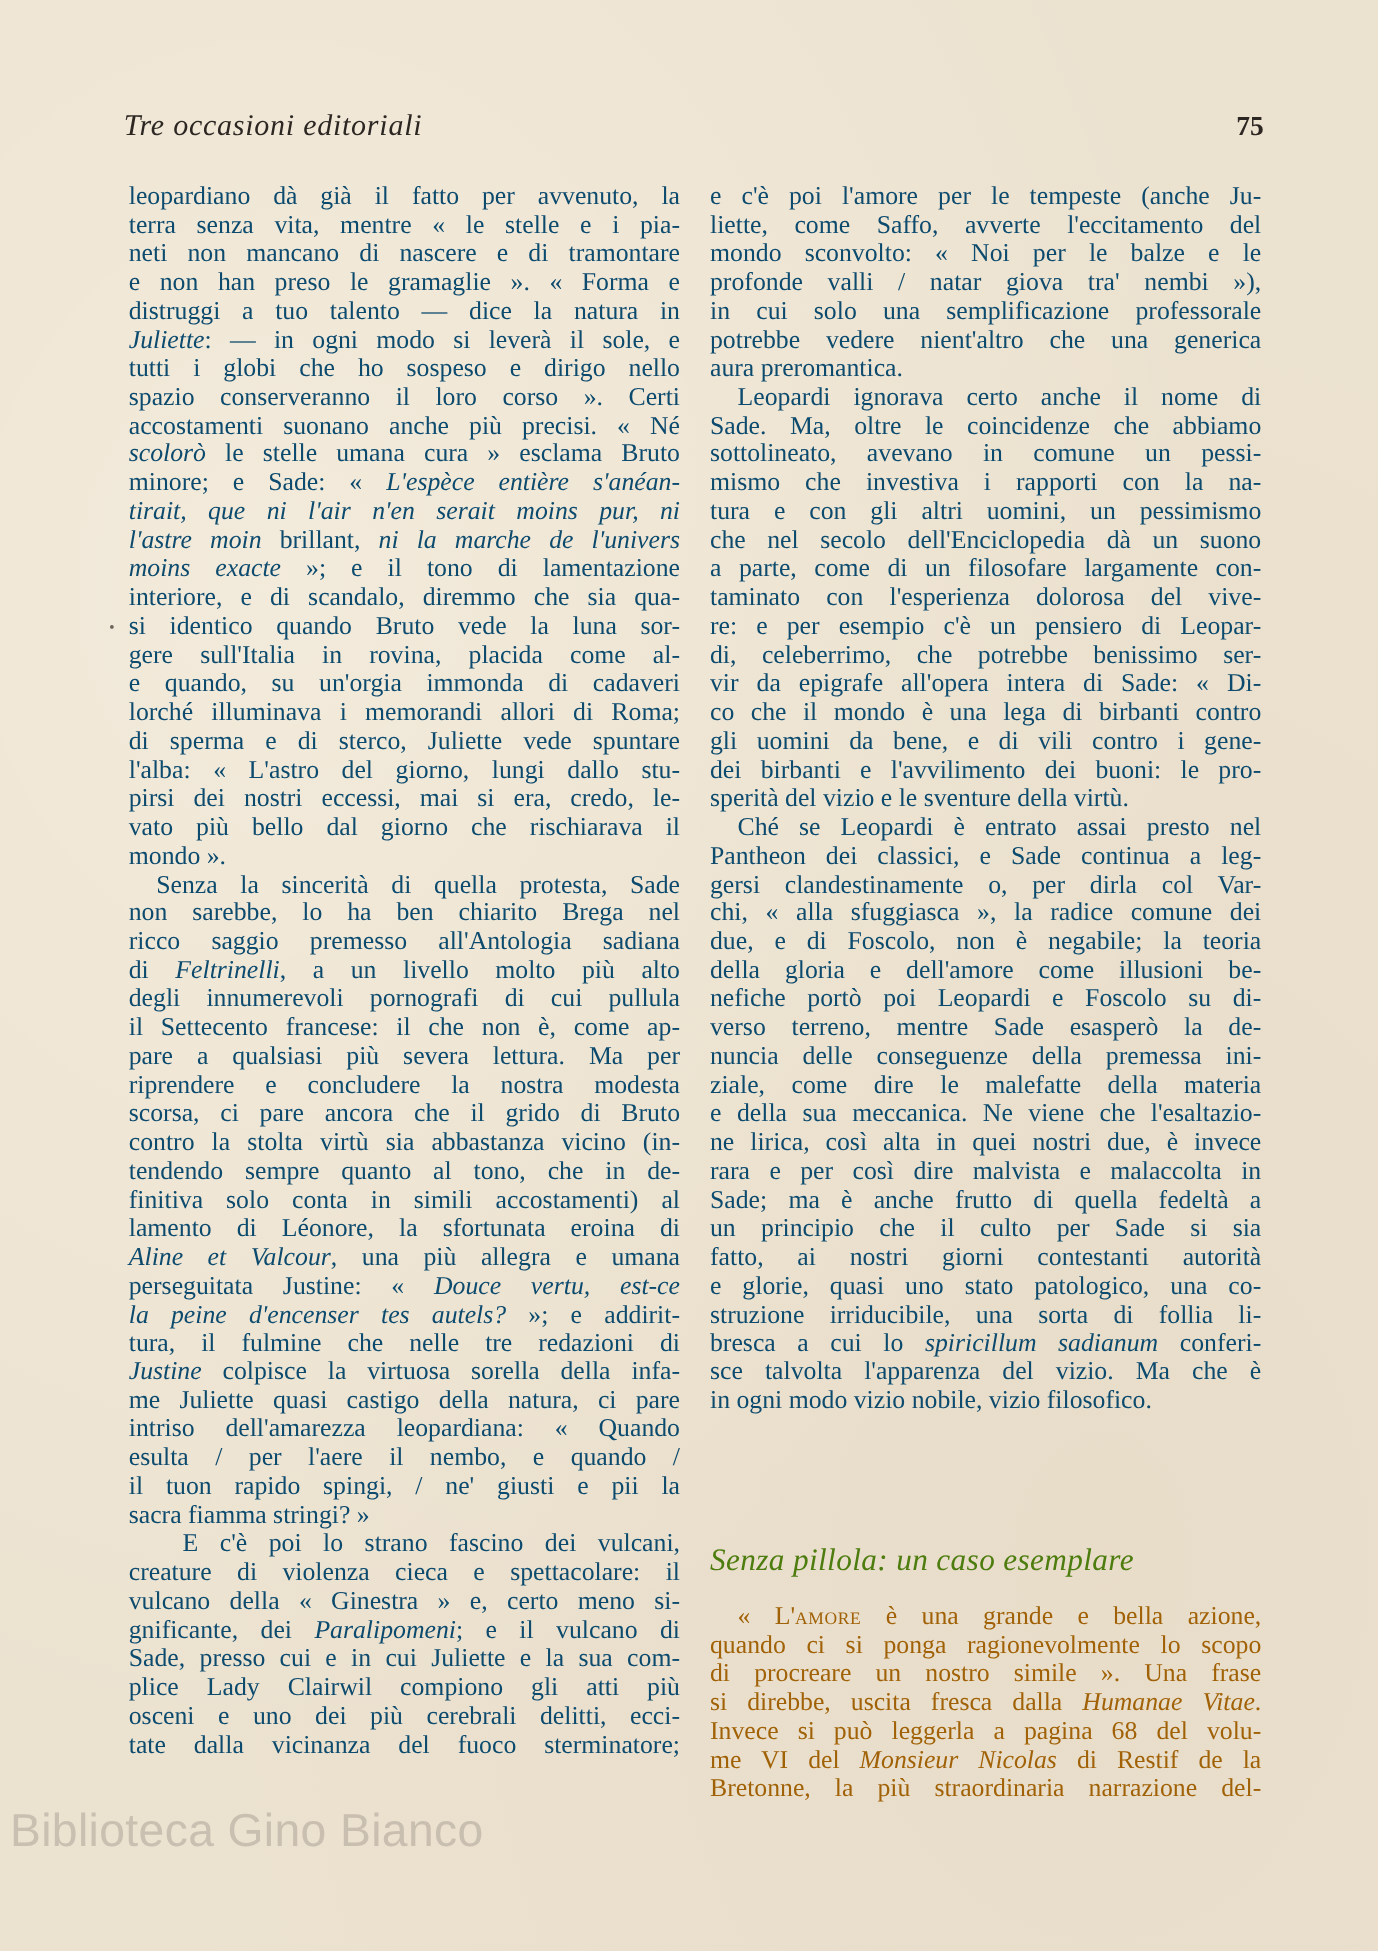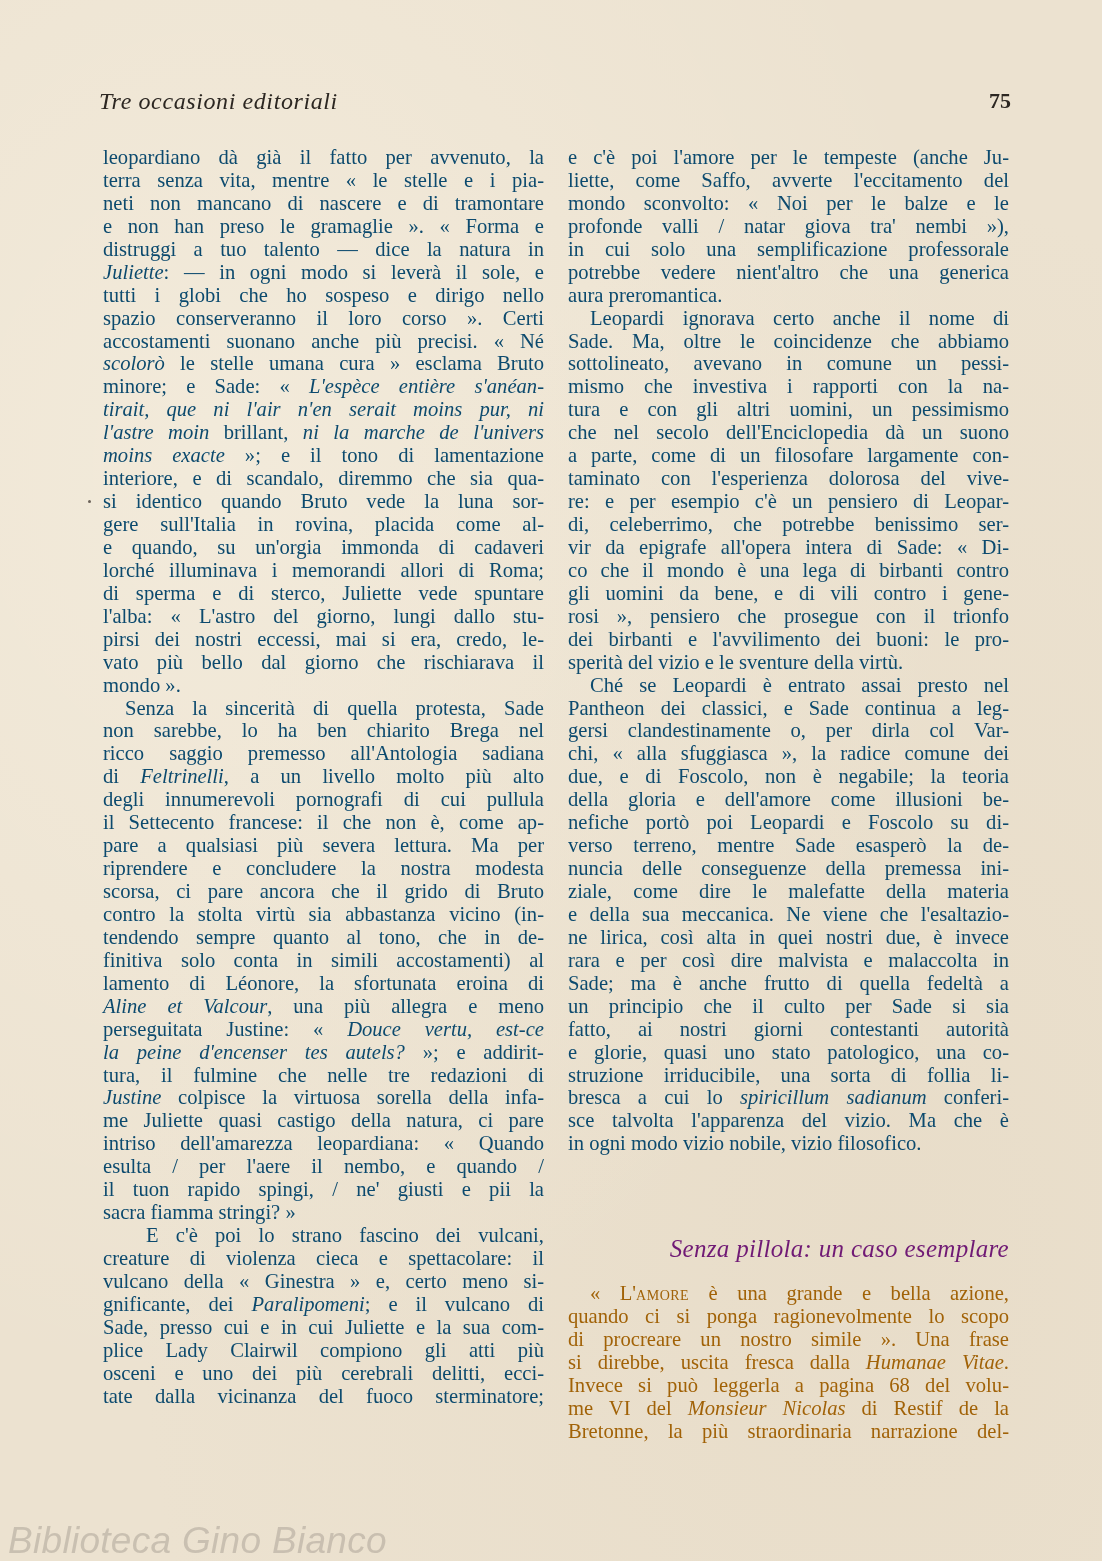--- a/index.html
+++ b/index.html
@@ -74,50 +74,49 @@
   }
   .line i, .it {
     font-style: italic;
     margin-top: 36px;
   }
   .section-heading {
     position: absolute;
     left: 568px;
     width: 441px;
     top: 1235px;
-    text-align: right;
+    text-align: left;
     font-family: "Liberation Serif", serif;
     font-style: italic;
     font-size: 25px;
-    color: #701a75;
+    color: #4d7c0f;
     letter-spacing: 0.3px;
   }
   .col-right-2 {
     position: absolute;
     left: 568px;
     top: 1282px;
     width: 441px;
     font-family: "Liberation Serif", serif;
     font-size: 20.6px;
     line-height: 22.95px;
     color: #a16207;
   }
   .smallcaps {
     font-variant: small-caps;
     letter-spacing: 0.5px;
   }
   .watermark {
     position: absolute;
     left: 8px;
-    top: 1520px;
+    top: 1444px;
     font-family: "Liberation Sans", sans-serif;
     font-size: 37px;
     color: rgba(160, 150, 140, 0.45);
     letter-spacing: 0.3px;
-    font-style: italic;
   }
   .stray-mark {
     position: absolute;
     left: 88px;
     top: 500px;
     width: 3px;
     height: 3px;
     border-radius: 50%;
     background: #6b6259;
   }
@@ -163,21 +162,21 @@
   <span class="line"><span>di </span><i>Feltrinelli</i><span>, a un livello molto più alto</span></span>
   <span class="line">degli innumerevoli pornografi di cui pullula</span>
   <span class="line">il Settecento francese: il che non è, come ap-</span>
   <span class="line">pare a qualsiasi più severa lettura. Ma per</span>
   <span class="line">riprendere e concludere la nostra modesta</span>
   <span class="line">scorsa, ci pare ancora che il grido di Bruto</span>
   <span class="line">contro la stolta virtù sia abbastanza vicino (in-</span>
   <span class="line">tendendo sempre quanto al tono, che in de-</span>
   <span class="line">finitiva solo conta in simili accostamenti) al</span>
   <span class="line">lamento di Léonore, la sfortunata eroina di</span>
-  <span class="line"><i>Aline et Valcour</i><span>, una più allegra e meno</span></span>
+  <span class="line"><i>Aline et Valcour</i><span>, una più allegra e umana</span></span>
   <span class="line"><span>perseguitata Justine: « </span><i>Douce vertu, est-ce</i></span>
   <span class="line"><i>la peine d'encenser tes autels?</i><span> »; e addirit-</span></span>
   <span class="line">tura, il fulmine che nelle tre redazioni di</span>
   <span class="line"><i>Justine</i><span> colpisce la virtuosa sorella della infa-</span></span>
   <span class="line">me Juliette quasi castigo della natura, ci pare</span>
   <span class="line">intriso dell'amarezza leopardiana: « Quando</span>
   <span class="line">esulta / per l'aere il nembo, e quando /</span>
   <span class="line">il tuon rapido spingi, / ne' giusti e pii la</span>
   <span class="line last">sacra fiamma stringi? »</span>
   <span class="line indent-wide">E c'è poi lo strano fascino dei vulcani,</span>
@@ -204,21 +203,20 @@
   <span class="line">mismo che investiva i rapporti con la na-</span>
   <span class="line">tura e con gli altri uomini, un pessimismo</span>
   <span class="line">che nel secolo dell'Enciclopedia dà un suono</span>
   <span class="line">a parte, come di un filosofare largamente con-</span>
   <span class="line">taminato con l'esperienza dolorosa del vive-</span>
   <span class="line">re: e per esempio c'è un pensiero di Leopar-</span>
   <span class="line">di, celeberrimo, che potrebbe benissimo ser-</span>
   <span class="line">vir da epigrafe all'opera intera di Sade: « Di-</span>
   <span class="line">co che il mondo è una lega di birbanti contro</span>
   <span class="line">gli uomini da bene, e di vili contro i gene-</span>
-  <span class="line">rosi », pensiero che prosegue con il trionfo</span>
   <span class="line">dei birbanti e l'avvilimento dei buoni: le pro-</span>
   <span class="line last">sperità del vizio e le sventure della virtù.</span>
   <span class="line indent">Ché se Leopardi è entrato assai presto nel</span>
   <span class="line">Pantheon dei classici, e Sade continua a leg-</span>
   <span class="line">gersi clandestinamente o, per dirla col Var-</span>
   <span class="line">chi, « alla sfuggiasca », la radice comune dei</span>
   <span class="line">due, e di Foscolo, non è negabile; la teoria</span>
   <span class="line">della gloria e dell'amore come illusioni be-</span>
   <span class="line">nefiche portò poi Leopardi e Foscolo su di-</span>
   <span class="line">verso terreno, mentre Sade esasperò la de-</span>

